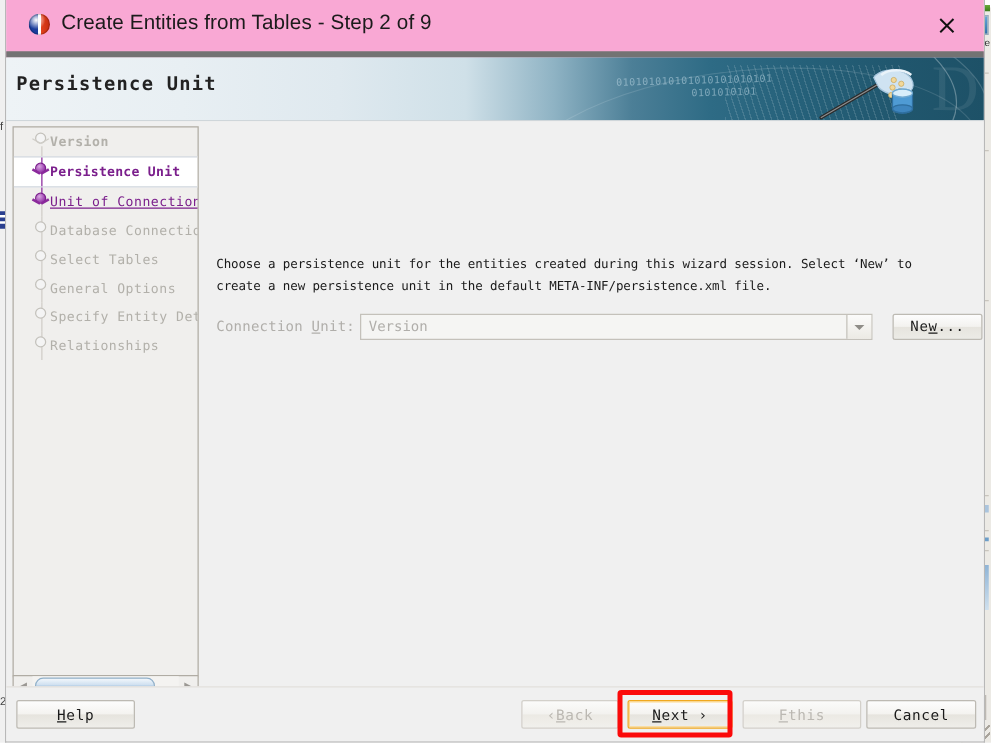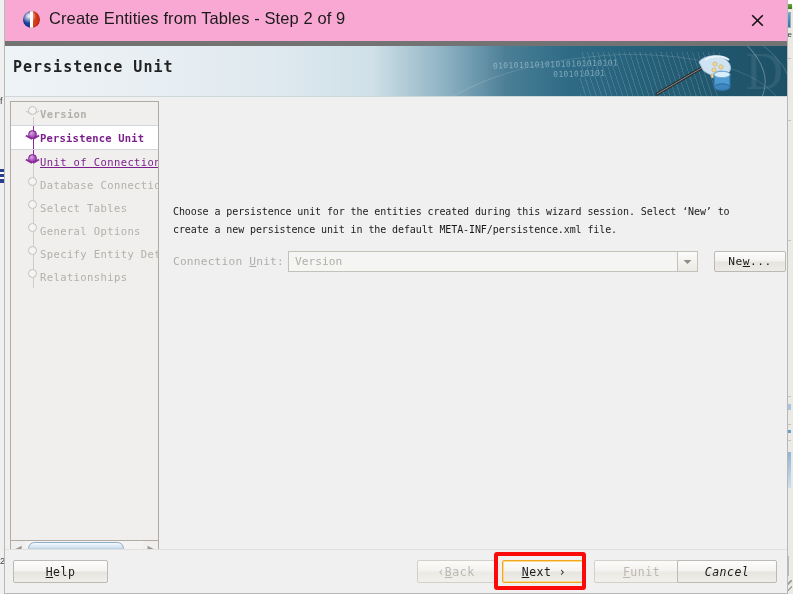--- a/index.html
+++ b/index.html
@@ -474,21 +474,21 @@
   .btn u { text-decoration: underline; }
   .btn.disabled {
     color: #bbb8b2;
     background: linear-gradient(180deg,#fbfbfa 0%,#f3f2ef 48%,#eceae4 52%,#f1f0ec 100%);
     border-color: #d3d0ca;
   }
   #btn-help   { left: 8px;   width: 95px; }
   #btn-back   { left: 412px; width: 78px; }
   #btn-next   { left: 497px; width: 84px; border-color: #f0a81e; box-shadow: inset 0 0 0 1px #fdd88a; }
   #btn-finish { left: 589px; width: 95px; }
-  #btn-cancel { left: 672px; width: 100px; font-style: italic; }
+  #btn-cancel { left: 688px; width: 88px; }
 
   
   #red-box {
     position: absolute;
     left: 494px;
     top: 552px;
     width: 92px;
     height: 38px;
     border: 4px solid #fb0a0a;
     border-radius: 3px;
@@ -681,21 +681,21 @@
         <span>‹ </span>
         <u>B</u>
         <span>ack</span>
       </div>
     <div class="btn" id="btn-next">
         <u>N</u>
         <span>ext ›</span>
       </div>
     <div class="btn disabled" id="btn-finish">
         <u>F</u>
-        <span>unit</span>
+        <span>this</span>
       </div>
     <div class="btn" id="btn-cancel">
         <span>Cancel</span>
       </div>
   </div>
 </div>
 
 <div id="red-box"></div>
 
 </body></html>

